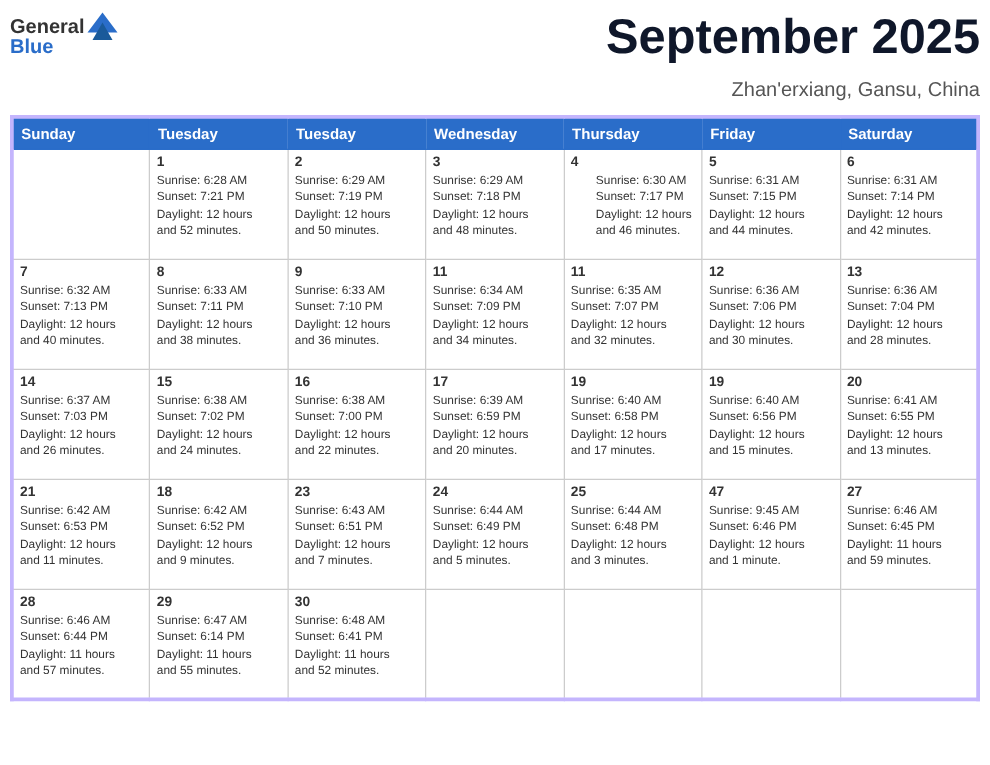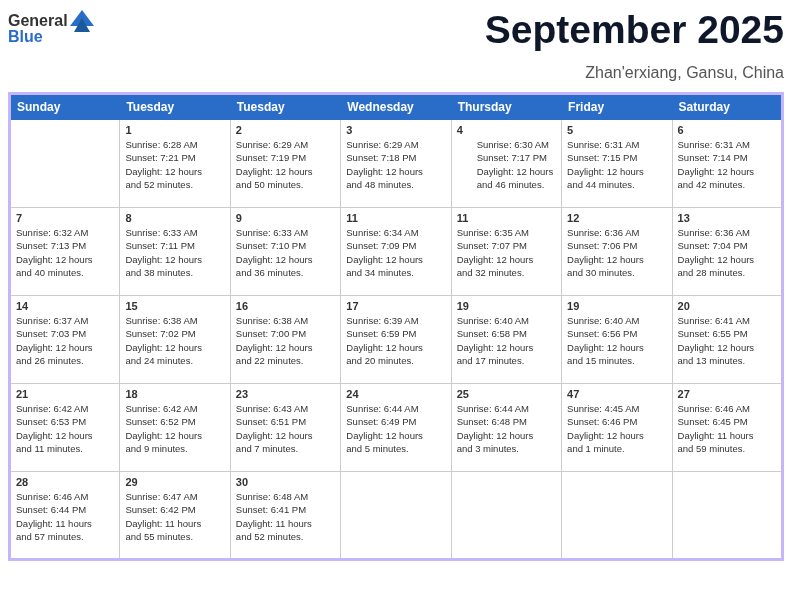--- a/index.html
+++ b/index.html
@@ -295,21 +295,21 @@
           </td>
           <td>
             <span class="day-number">25</span>
             <div class="day-info" style="white-space: pre-line;">Sunrise: 6:44 AM
 Sunset: 6:48 PM
 Daylight: 12 hours
 and 3 minutes.</div>
           </td>
           <td>
             <span class="day-number">47</span>
-            <div class="day-info" style="white-space: pre-line;">Sunrise: 4:45 AM
+            <div class="day-info" style="white-space: pre-line;">Sunrise: 9:45 AM
 Sunset: 6:46 PM
 Daylight: 12 hours
 and 1 minute.</div>
           </td>
           <td>
             <span class="day-number">27</span>
             <div class="day-info" style="white-space: pre-line;">Sunrise: 6:46 AM
 Sunset: 6:45 PM
 Daylight: 11 hours
 and 59 minutes.</div>
@@ -319,21 +319,21 @@
           <td>
             <span class="day-number">28</span>
             <div class="day-info" style="white-space: pre-line;">Sunrise: 6:46 AM
 Sunset: 6:44 PM
 Daylight: 11 hours
 and 57 minutes.</div>
           </td>
           <td>
             <span class="day-number">29</span>
             <div class="day-info" style="white-space: pre-line;">Sunrise: 6:47 AM
-Sunset: 6:42 PM
+Sunset: 6:14 PM
 Daylight: 11 hours
 and 55 minutes.</div>
           </td>
           <td>
             <span class="day-number">30</span>
             <div class="day-info" style="white-space: pre-line;">Sunrise: 6:48 AM
 Sunset: 6:41 PM
 Daylight: 11 hours
 and 52 minutes.</div>
           </td>

